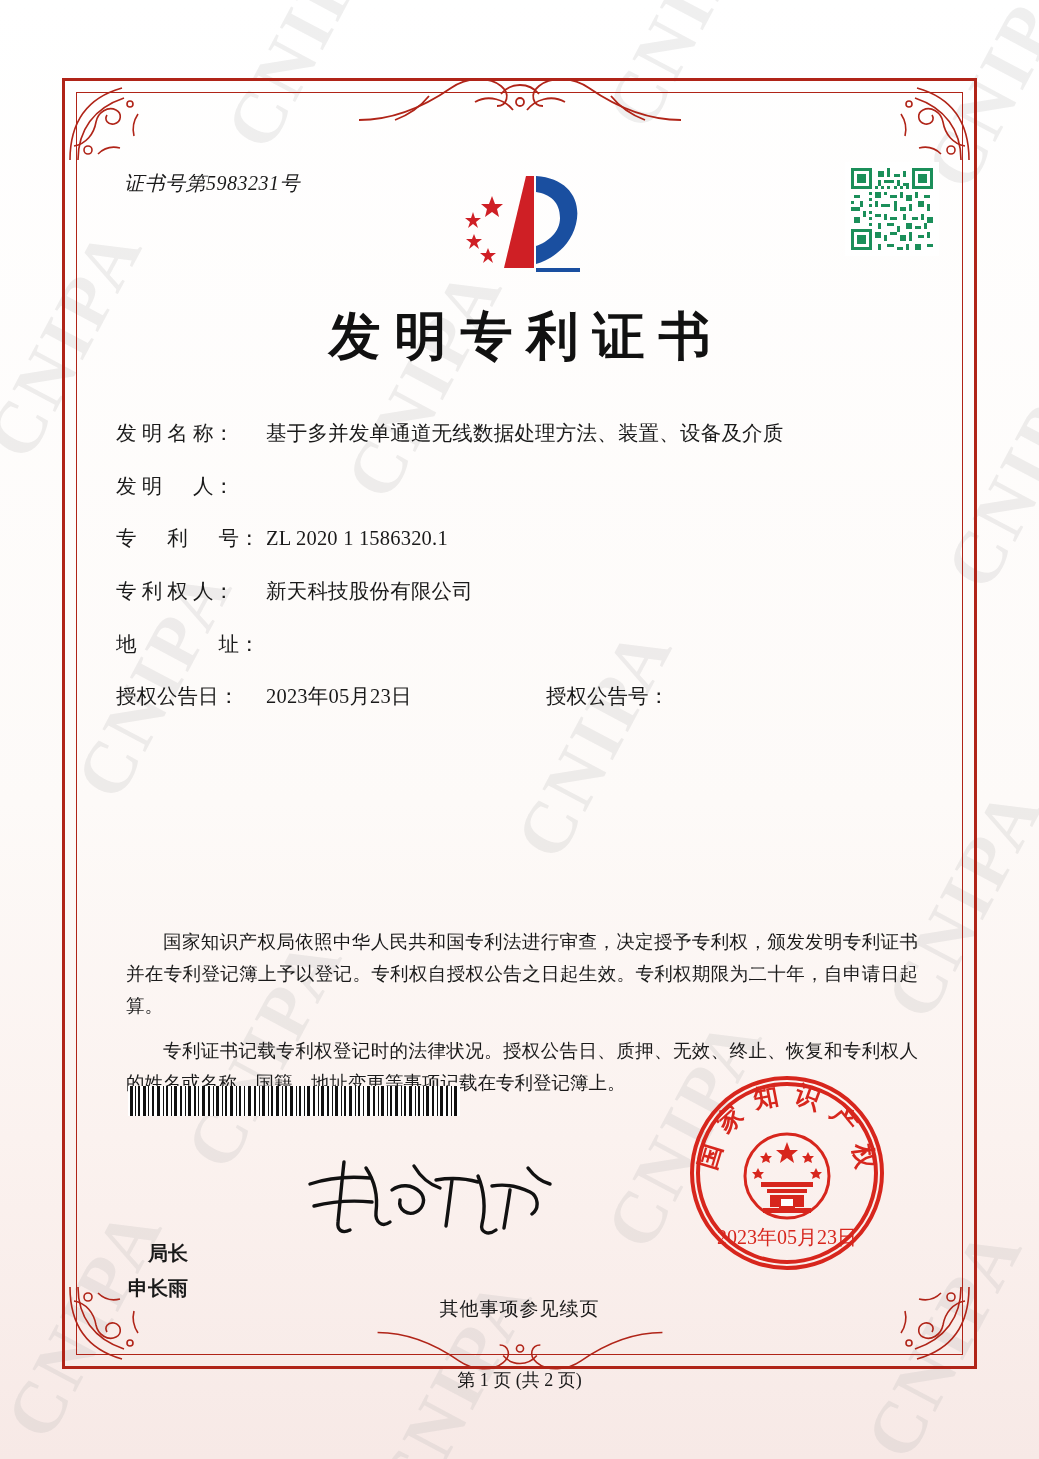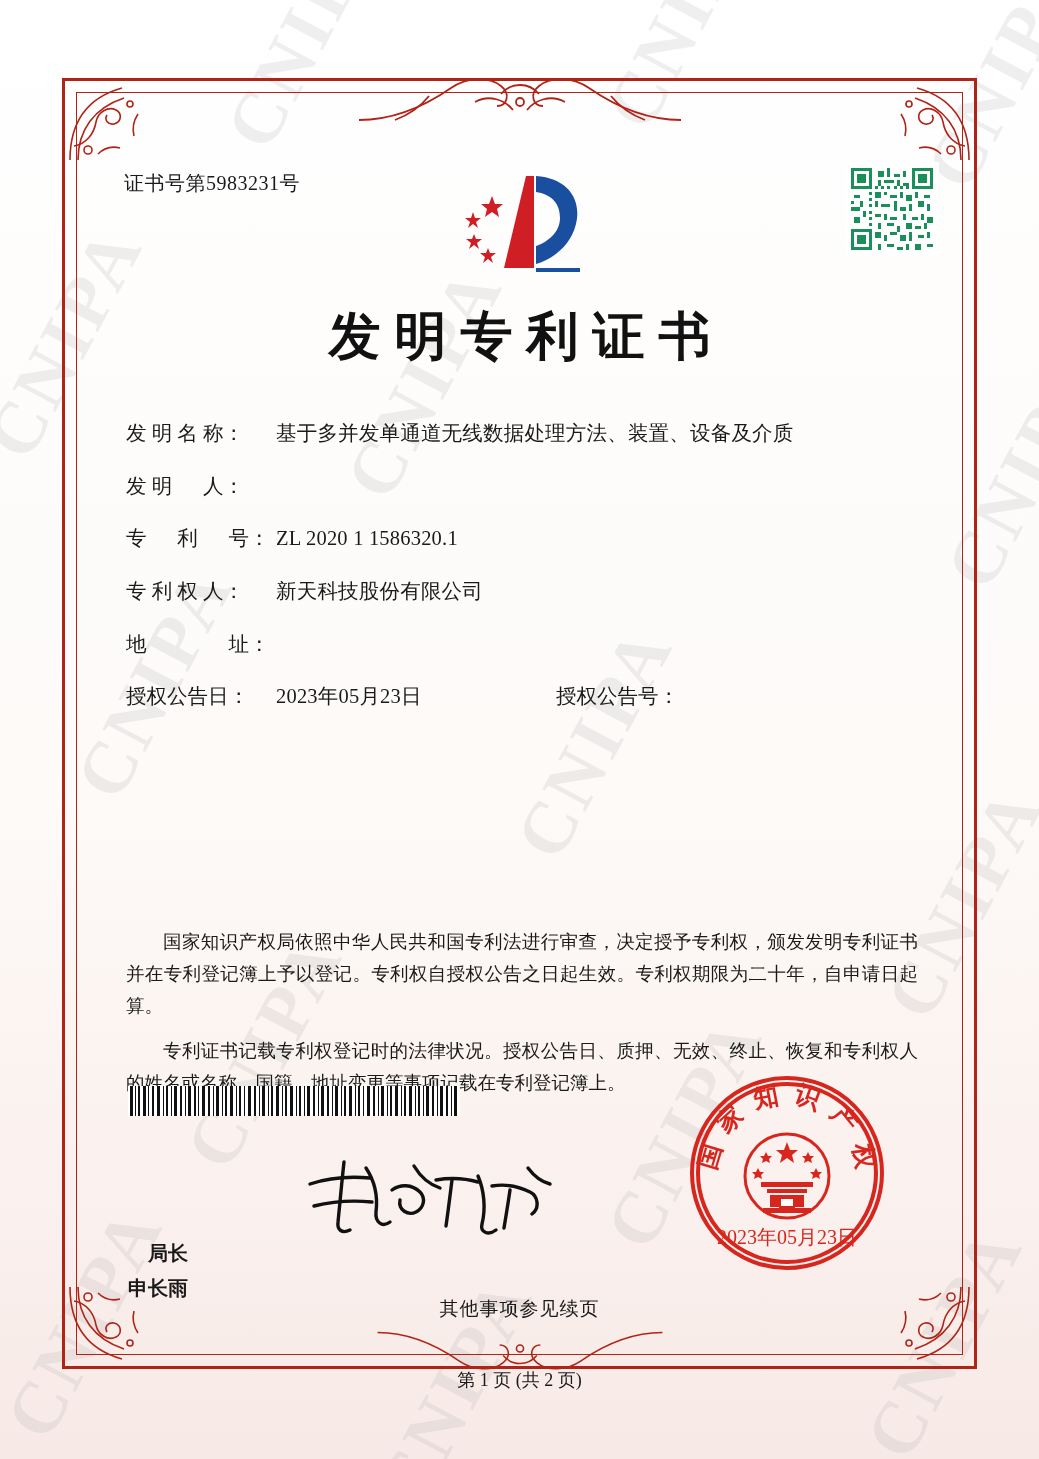--- a/index.html
+++ b/index.html
@@ -94,20 +94,21 @@
     top: 120px;
     width: 839px;
   }
 
   .cert-no {
     position: absolute;
     left: 24px;
     top: 50px;
     font-size: 20px;
     letter-spacing: 0.5px;
+    font-style: italic;
   }
 
   .qr {
     position: absolute;
     right: 0px;
     top: 42px;
     width: 94px;
     height: 94px;
     background: #ffffff;
     padding: 3px;
@@ -134,21 +135,21 @@
     font-size: 52px;
     font-weight: 700;
     letter-spacing: 14px;
     text-indent: 14px;
     color: #111;
     font-family: "Liberation Serif", "DejaVu Serif", serif;
   }
 
   .fields {
     position: absolute;
-    left: 26px;
+    left: 16px;
     top: 300px;
     width: 790px;
   }
   .field-row {
     display: flex;
     align-items: baseline;
     margin-bottom: 25px;
     font-size: 20.5px;
     line-height: 1.35;
   }

